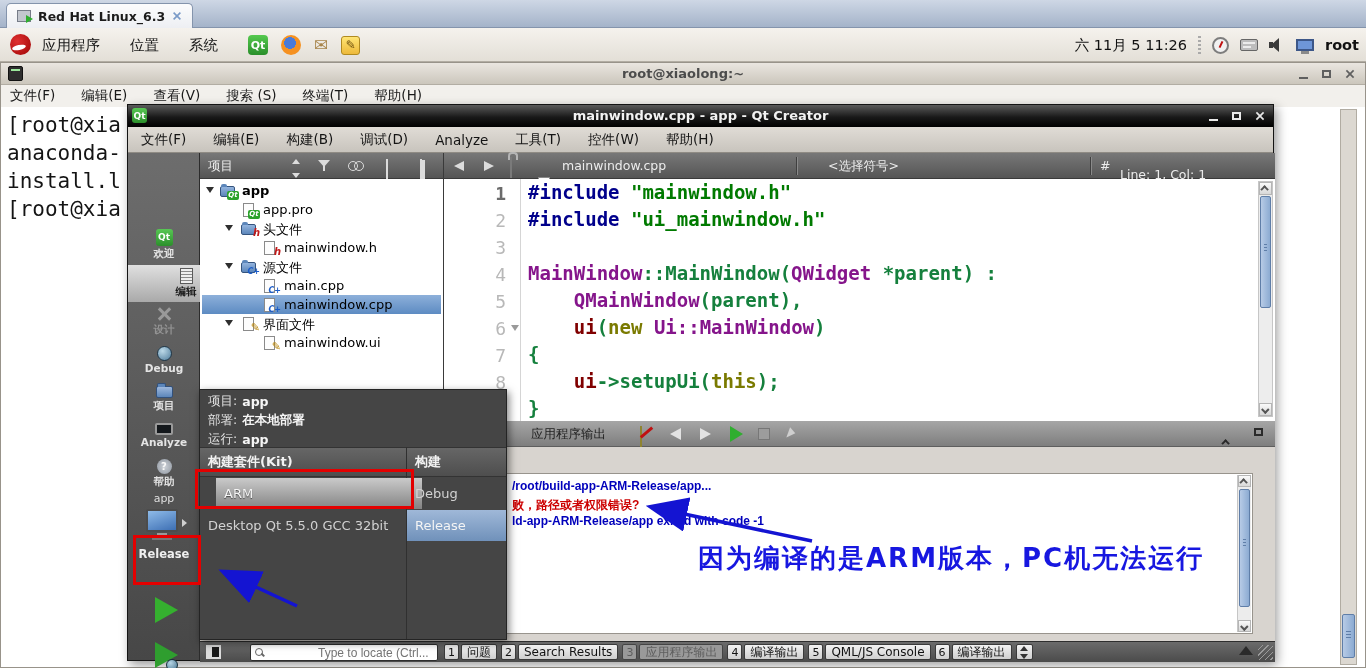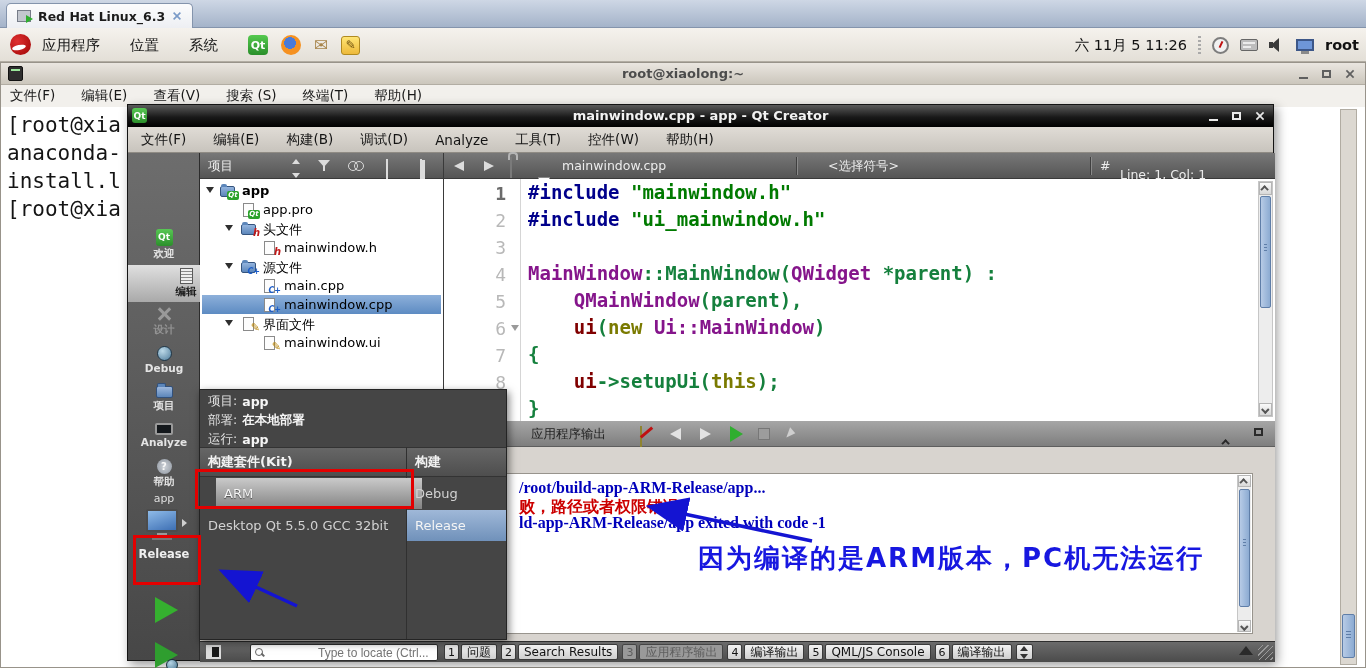--- a/index.html
+++ b/index.html
@@ -198,21 +198,21 @@
     border-bottom:1px solid #5e5e5e;}
   .ohlabel{position:absolute;left:331px;top:5px;font-size:12.5px;color:#222;}
   .cancel-ic{position:relative;width:13px;height:12px;background:#e3d95c;border:1px solid #8f8430;}
   .cancel-ic::after{content:"";position:absolute;left:-2px;top:4px;width:15px;height:3px;background:#c01010;transform:rotate(-40deg);}
   .tl2{width:0;height:0;border-top:6px solid transparent;border-bottom:6px solid transparent;border-right:11px solid #e2e2e2;}
   .tr2{width:0;height:0;border-top:6px solid transparent;border-bottom:6px solid transparent;border-left:11px solid #e2e2e2;}
   .rgreen{width:0;height:0;border-left:13px solid #2fae2f;border-top:8px solid transparent;border-bottom:8px solid transparent;}
   .stopic{width:12px;height:12px;background:#9c9c9c;border:1px solid #777;}
   .curs{width:0;height:0;border-left:7px solid #cfcfcf;border-top:4px solid transparent;border-bottom:7px solid transparent;transform:rotate(20deg);}
   .owhite{position:absolute;left:4px;top:52px;width:1049px;height:161px;background:#fff;border:1px solid #98948d;}
-  .oline{position:absolute;left:314px;font-size:16px;font-weight:bold;font-family:Liberation Serif, serif;white-space:pre;}
+  .oline{position:absolute;left:307px;font-size:12px;font-weight:bold;font-family:Liberation Sans, sans-serif;white-space:pre;}
   .o-sb{position:absolute;right:1px;top:1px;width:14px;bottom:1px;background:#ececec;border-left:1px solid #c6c6c6;}
 
   
   .sbar{position:absolute;left:72px;top:536px;width:1075px;height:21px;
     background:linear-gradient(#6b6b6b,#4b4b4b);border-top:1px solid #2e2e2e;}
   .sbtoggle{position:absolute;left:6px;top:3px;width:15px;height:14px;border:2px solid #dcdcdc;background:#1a1a1a;}
   .sbtoggle::before{content:"";position:absolute;left:0;top:0;bottom:0;width:4px;background:#dcdcdc;}
   .locator{position:absolute;left:50px;top:2px;width:188px;height:17px;background:#fff;border:1px solid #2e2e2e;
     border-radius:2px;display:flex;align-items:center;padding:0 4px;gap:4px;}
   .mag{position:relative;width:9px;height:9px;flex:0 0 auto;}

